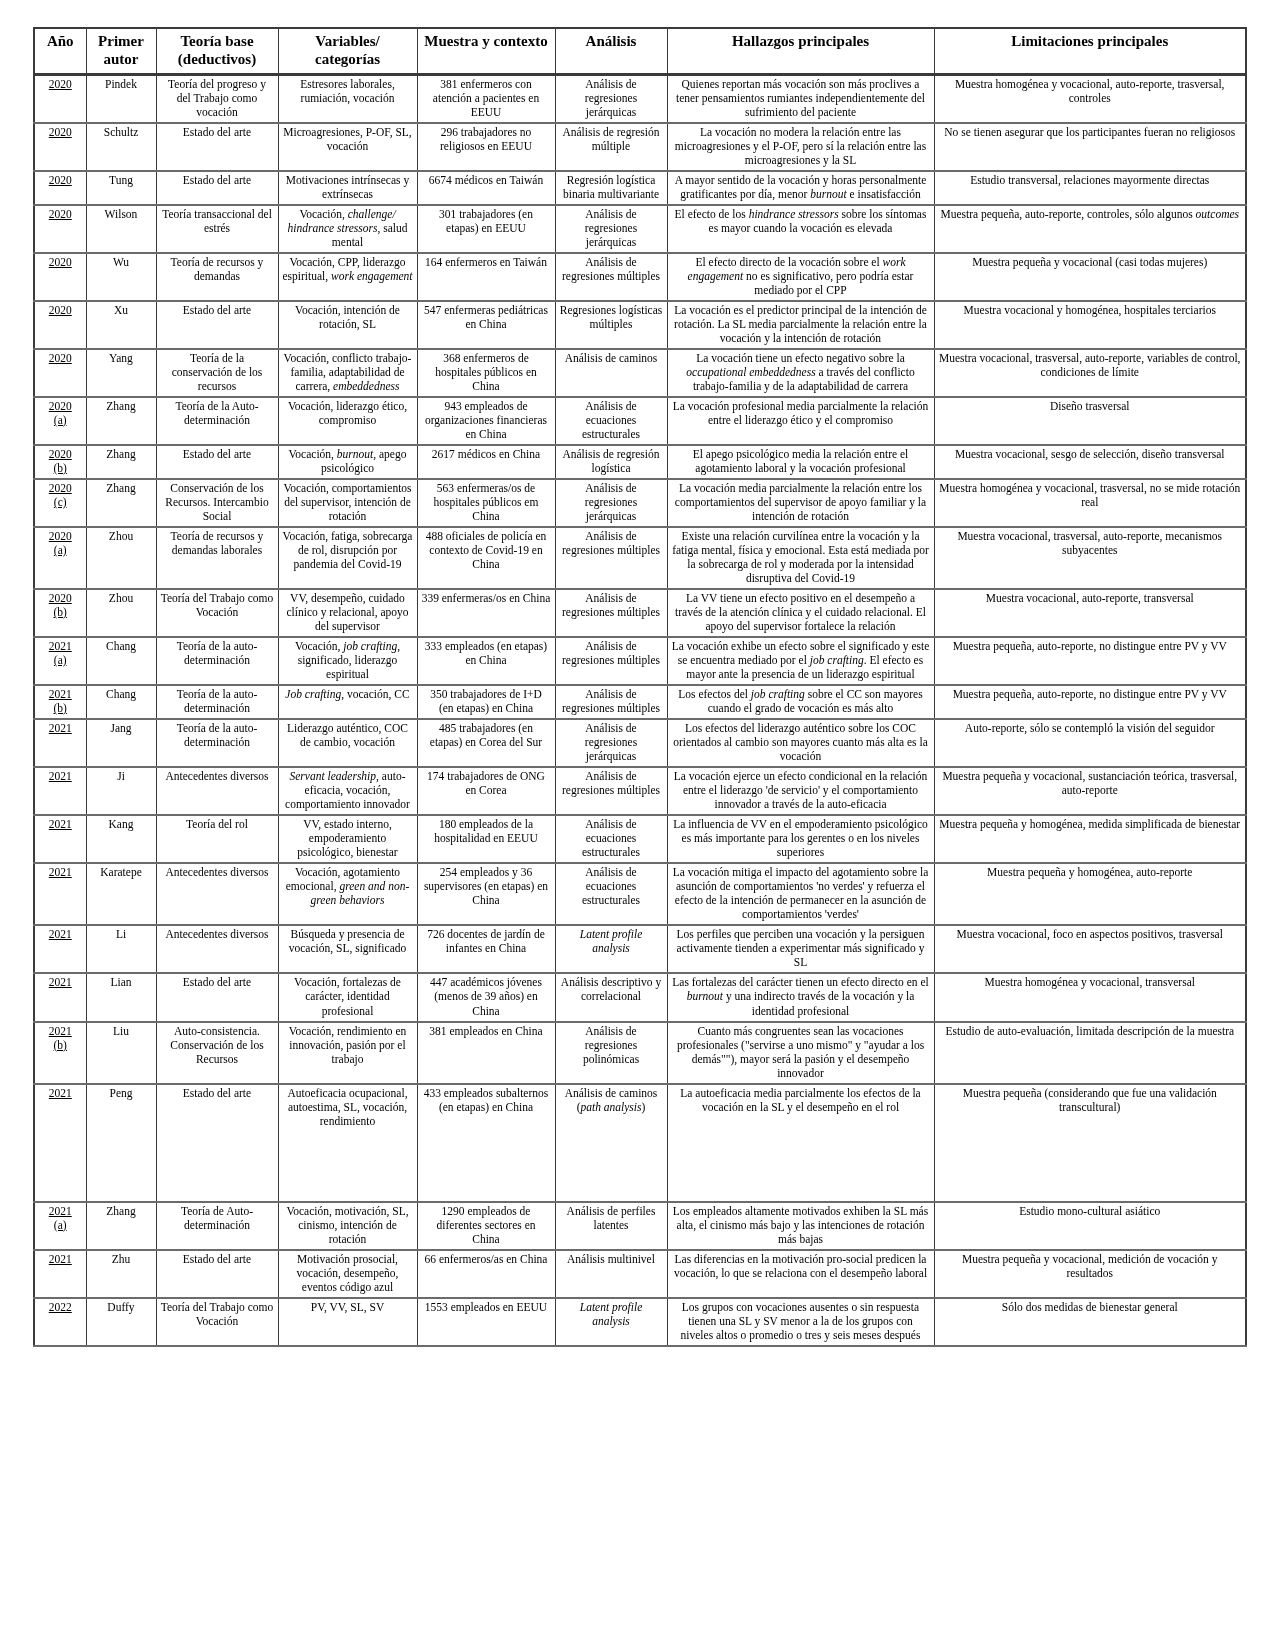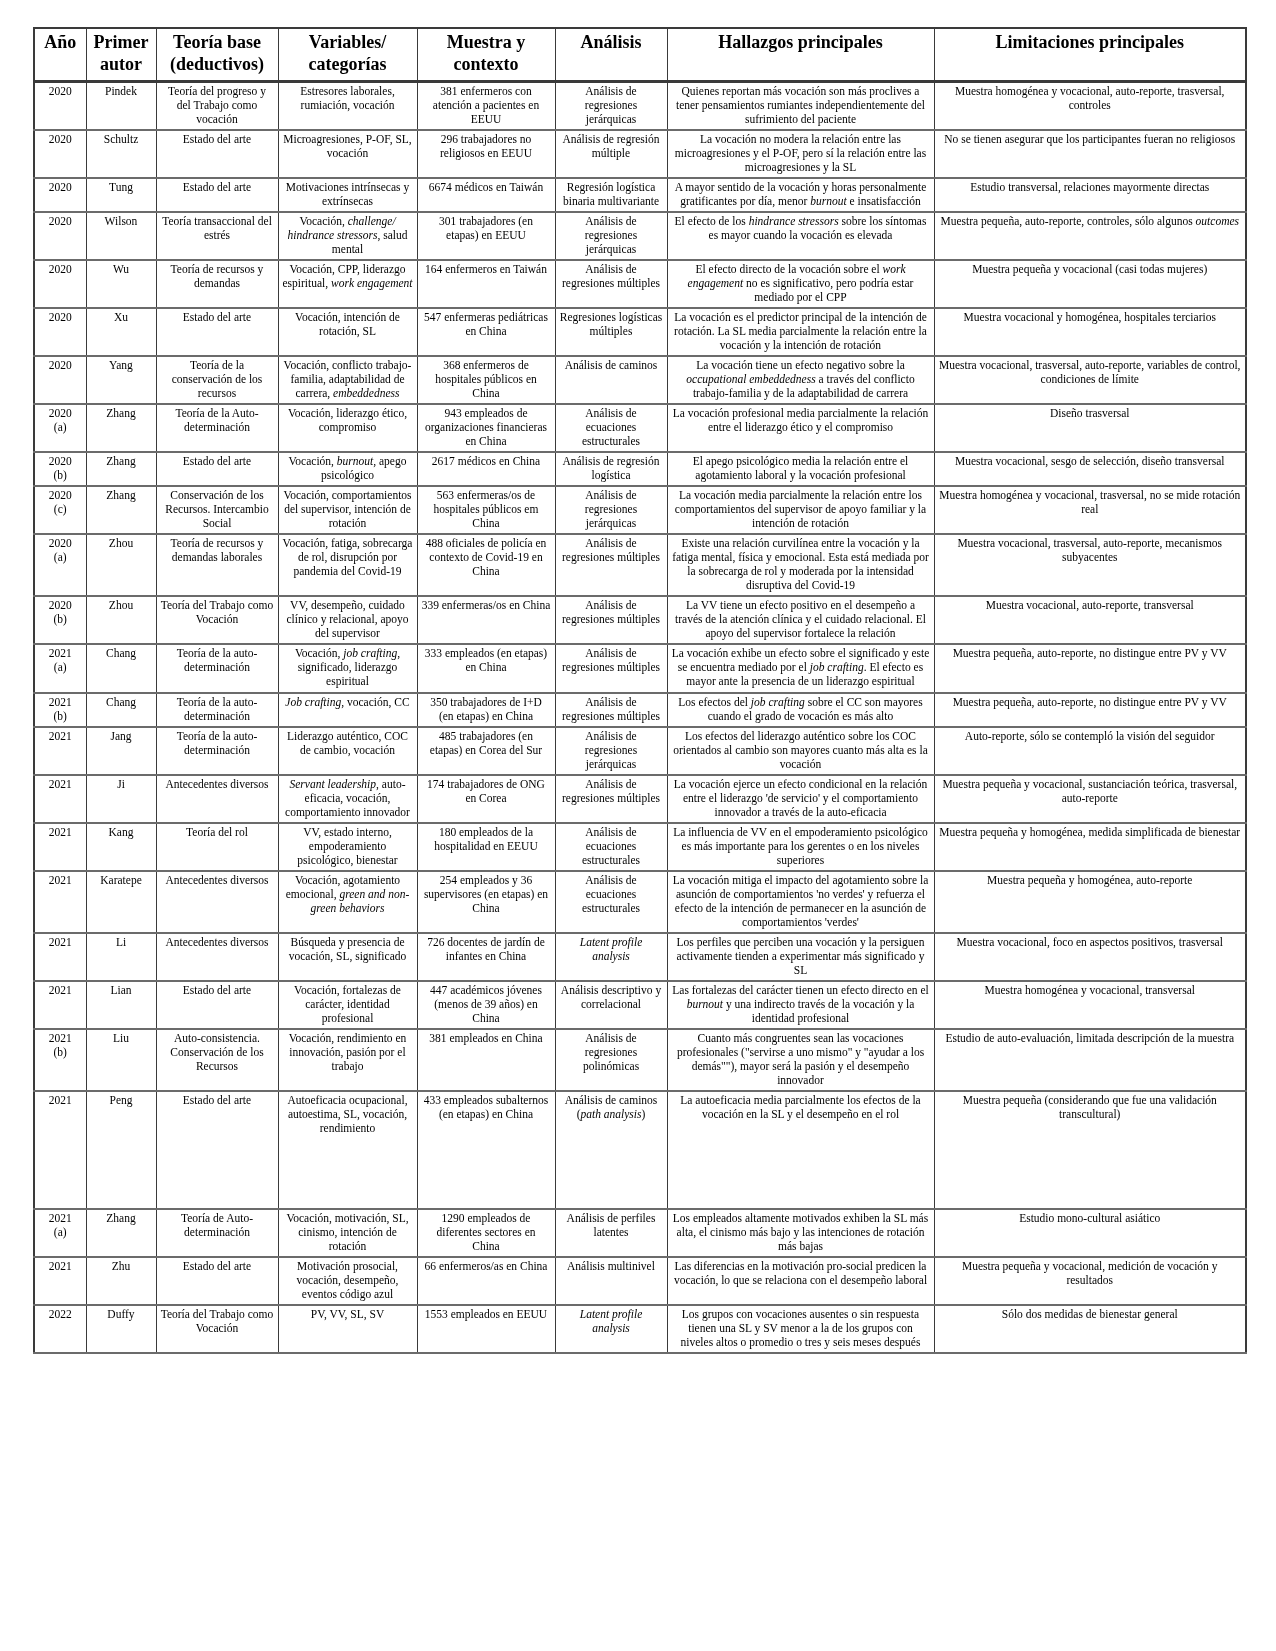--- a/index.html
+++ b/index.html
@@ -41,27 +41,27 @@
     border-bottom: 2px solid #6b6b6b;
     text-align: center;
     vertical-align: top;
     padding: 1px 4px 3px 4px;
     font-size: 11.5px;
     line-height: 1.22;
     word-wrap: break-word;
   }
   table.review th {
     font-weight: bold;
-    font-size: 18px;
+    font-size: 15px;
     border-bottom: 3px solid #3a3a3a;
     border-top: 2px solid #3a3a3a;
     padding-top: 3px;
     padding-bottom: 4px;
   }
-  table.review td.year-cell { white-space: pre-line; }
+  table.review td.year-cell { white-space: pre-line; text-decoration: underline; }
   table.review tr.tall td { height: 112px; }
   i { font-style: italic; margin-top: 28px; }
 </style>
 </head>
 <body>
 
 <div class="page">
   <table class="review">
     <colgroup>
         <col class="c0">

